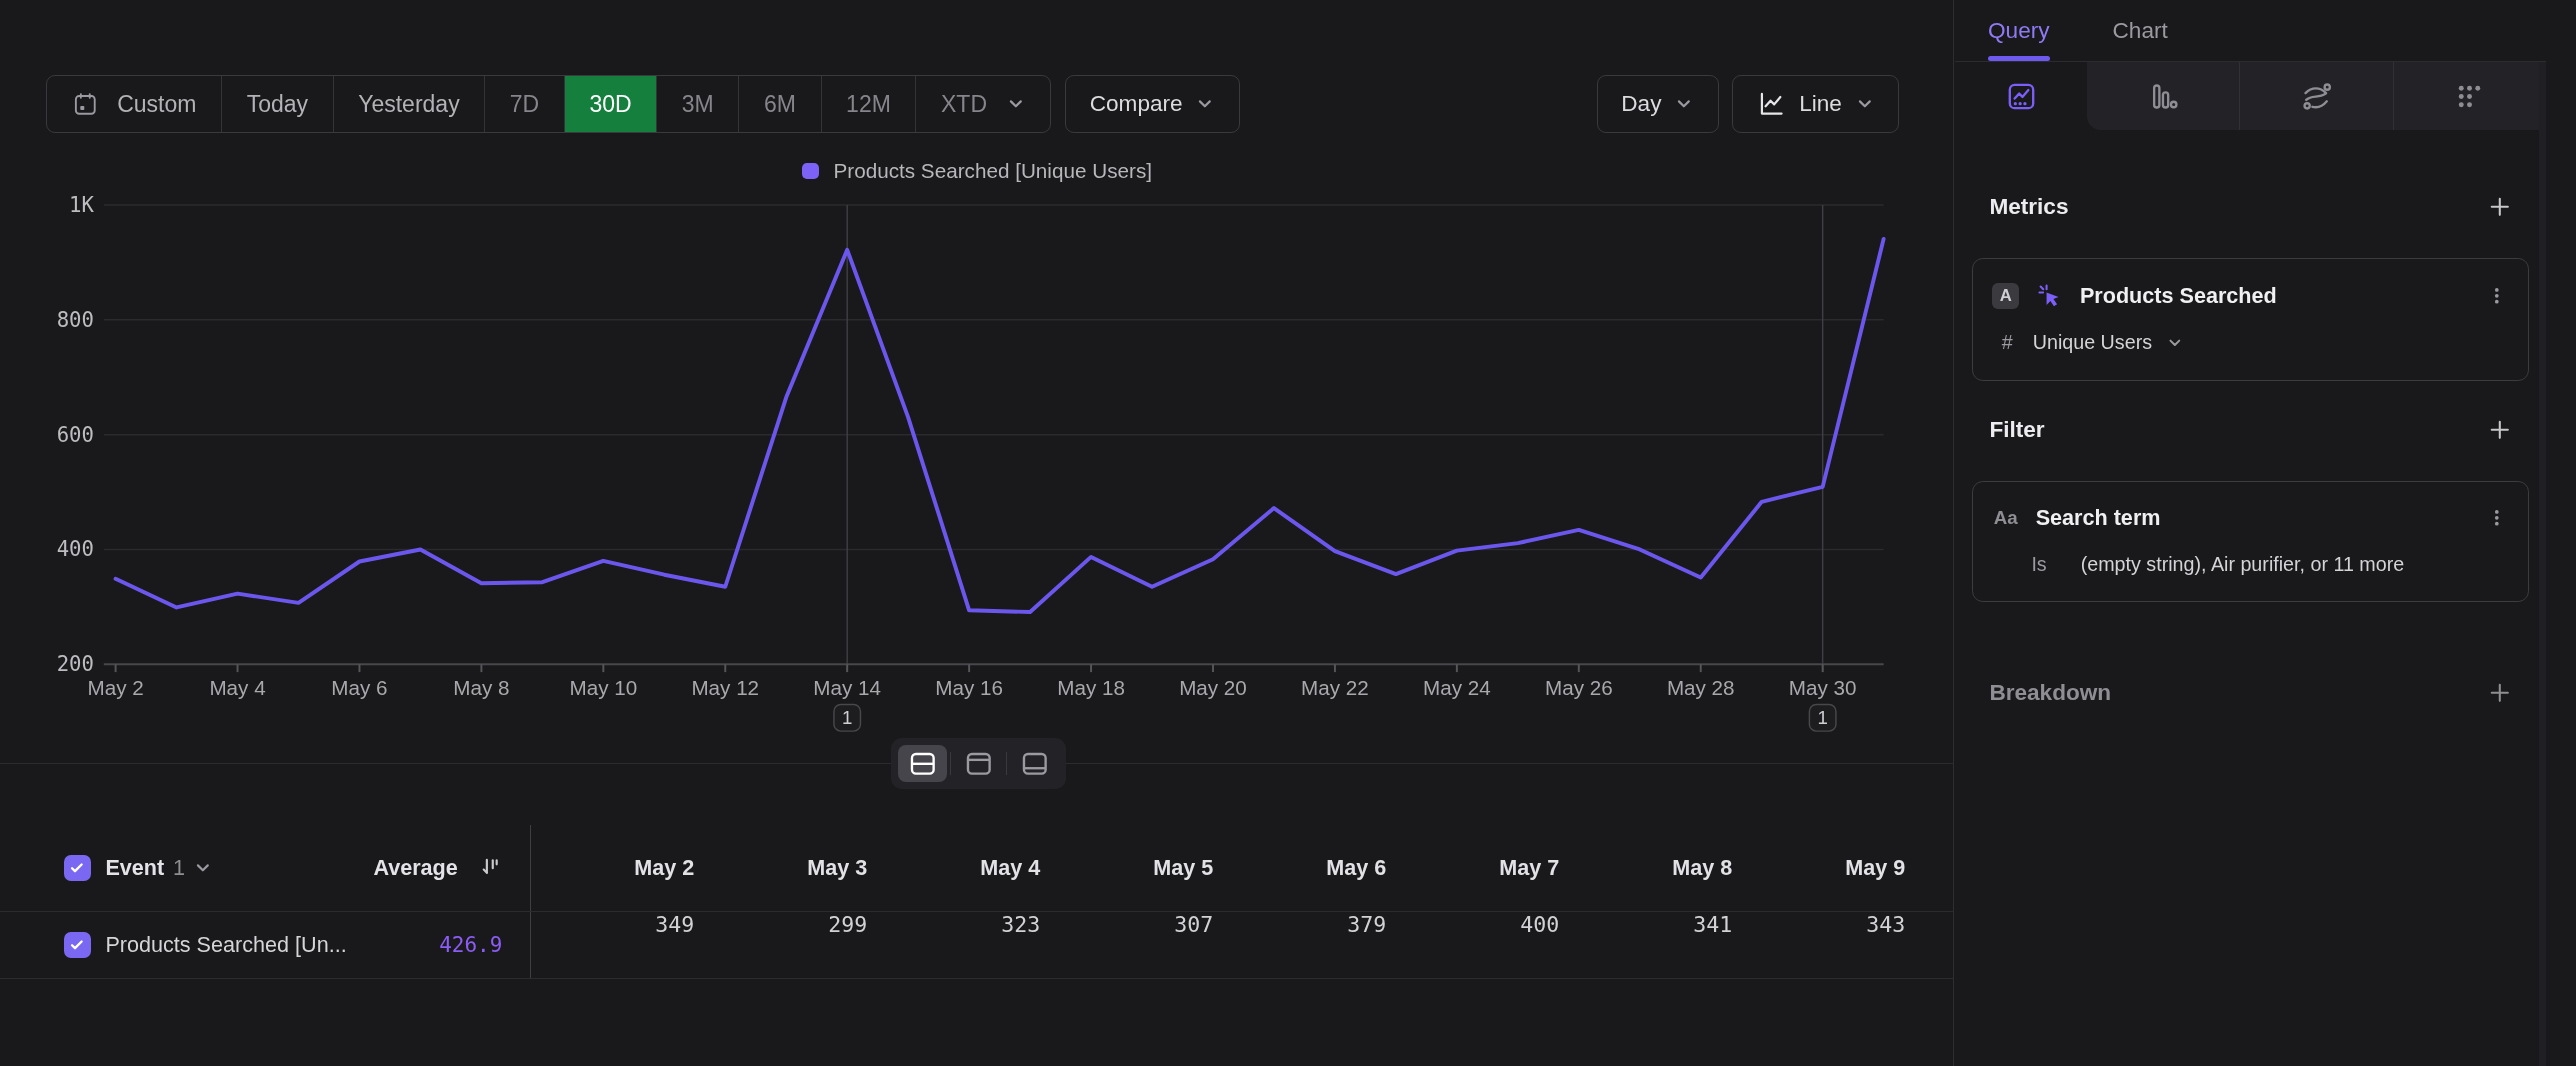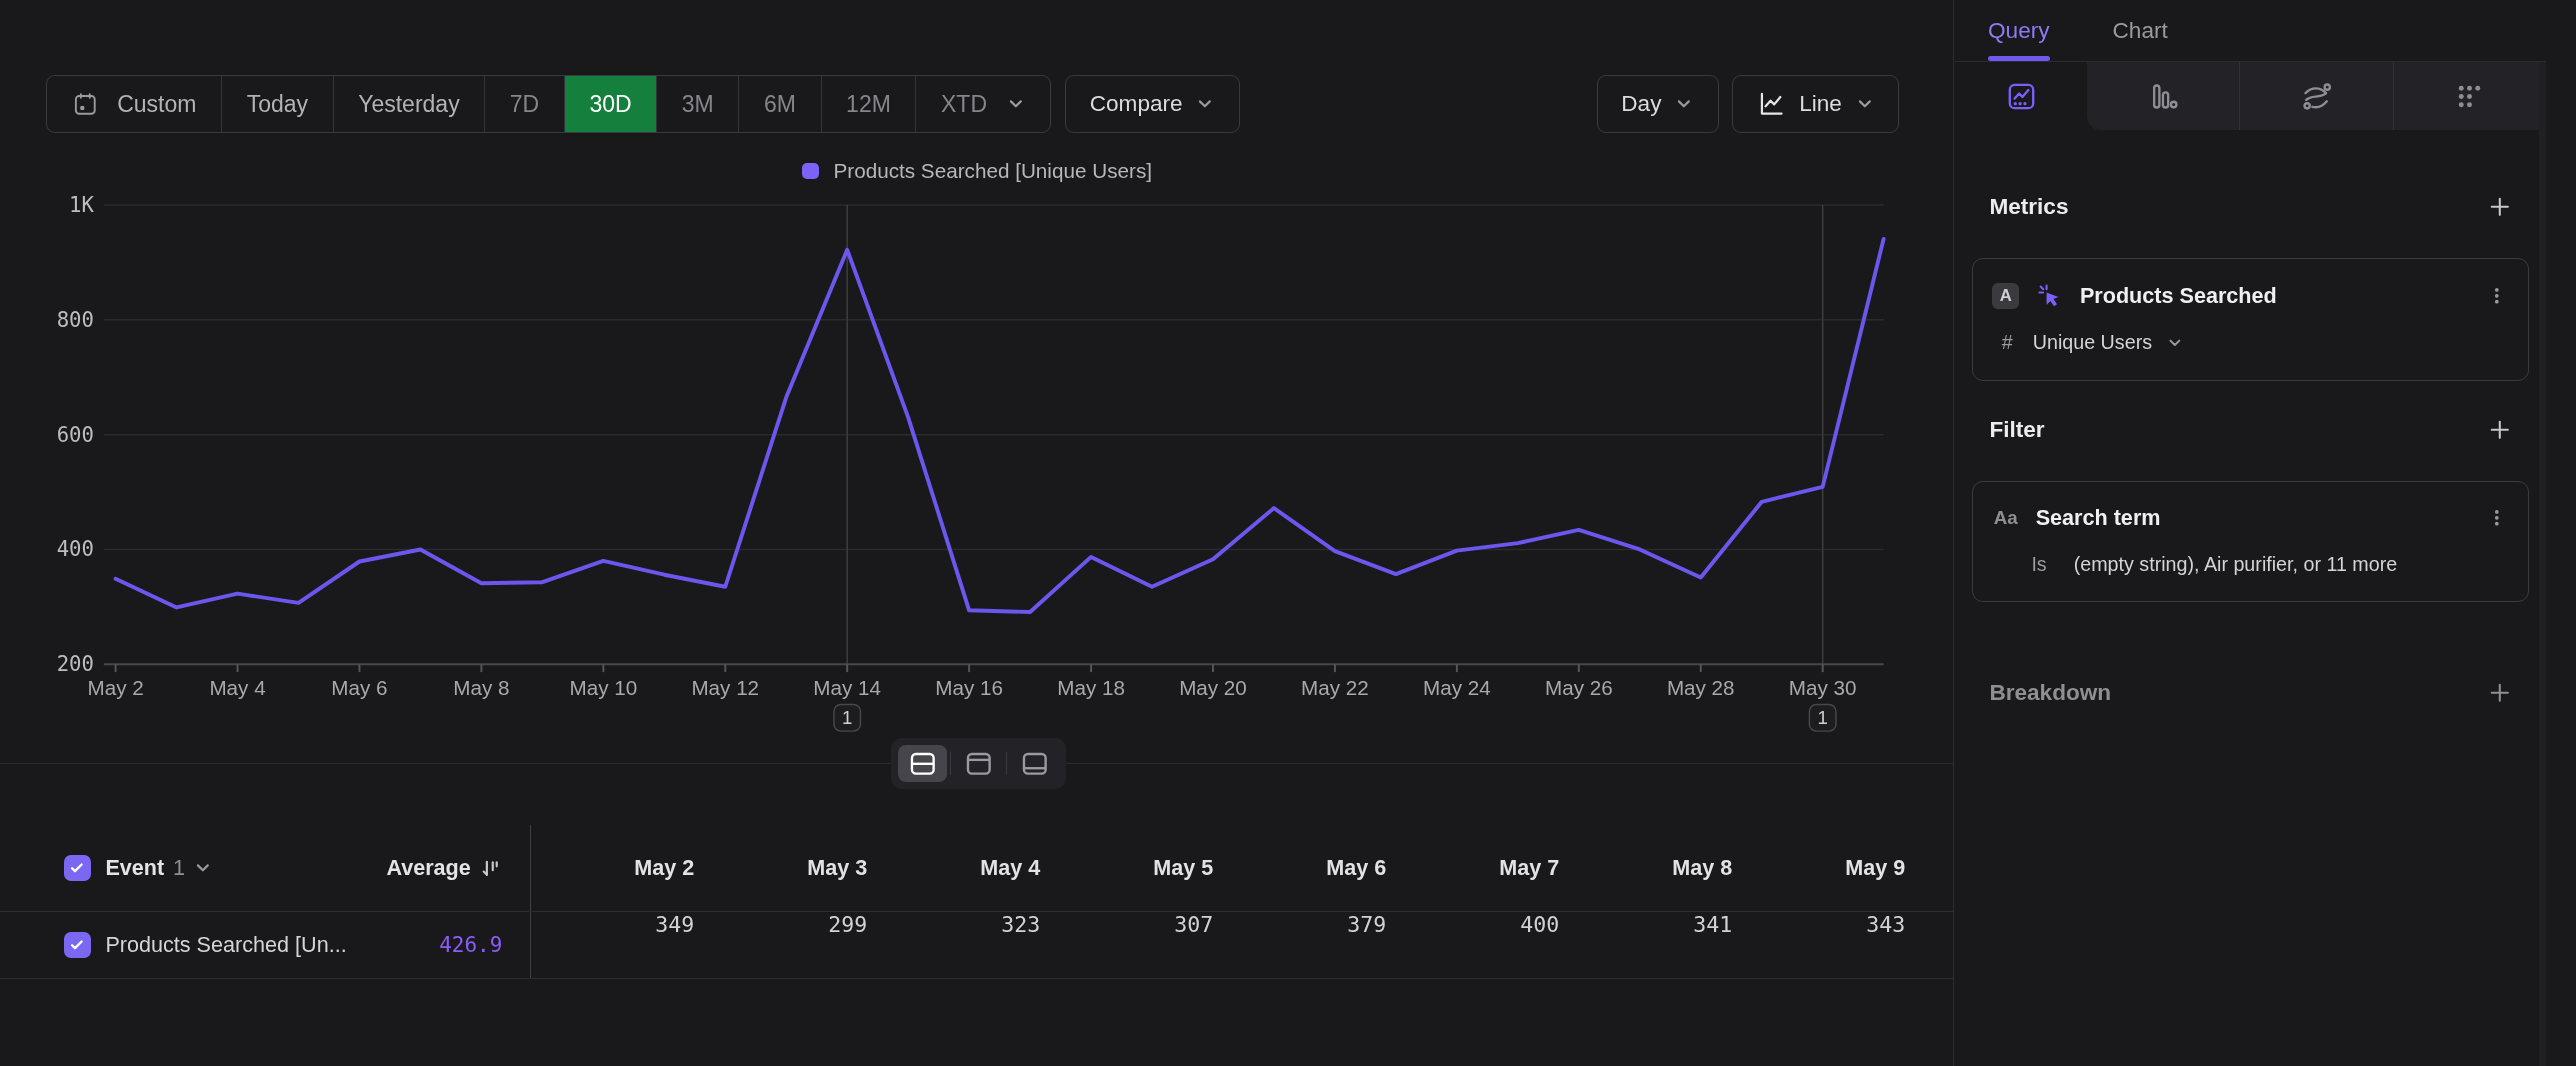--- a/index.html
+++ b/index.html
@@ -41,21 +41,21 @@
 
   
   .table { position:absolute; top:825px; left:0; width:1954px; }
   .thead { display:flex; align-items:center; height:87px; border-bottom:1px solid #2c2c2f; }
   .trow  { display:flex; height:67px; border-bottom:1px solid #2c2c2f; }
   .left-col { width:531px; height:100%; display:flex; align-items:center; padding:0 27.6px 0 64px; border-right:1px solid #3f3f43; }
   .checkbox { width:26.6px; height:26.6px; border-radius:6.9px; background:#7b68f2; display:flex; align-items:center; justify-content:center; flex:none; }
   .event-label { margin-left:14.8px; font-size:21.6px; font-weight:700; color:#e4e4e8; }
   .event-count { margin-left:8.9px; font-size:21.6px; color:#8e8e93; }
   .event-chev { margin-left:7.9px; }
-  .avg-wrap { margin-left:auto; display:flex; align-items:flex-end; gap:8px; }
+  .avg-wrap { margin-left:auto; display:flex; align-items:flex-start; gap:21px; }
   .avg-label { font-size:21.6px; font-weight:700; color:#e4e4e8; }
   .sort-icon { color:#c9c9ce; }
   .row-label { margin-left:14.8px; font-size:21.6px; color:#d5d5d9; white-space:nowrap; }
   .avg-value { margin-left:auto; font-size:21px; color:#8b5cf6; }
   .date-col { width:173px; text-align:right; padding-right:9.8px; flex:none; }
   .date-col.th { font-size:21.6px; font-weight:700; color:#e2e2e6; }
   .date-col.td { font-size:21.6px; color:#d2d2d6; }
 
   
   .panel { position:absolute; left:1955px; top:0; width:591px; height:1067px; background:#19191b; }
@@ -83,21 +83,21 @@
   .card { margin-top:37px; border:1px solid #3c3c40; border-radius:10.8px; padding:23.6px 19.7px 25.6px; }
   .card-row1 { display:flex; align-items:center; gap:16.7px; }
   .letter-badge { width:26.6px; height:26.6px; border-radius:5.9px; background:#3a3a3f; color:#cfcfd4; font-size:16.7px; font-weight:700; display:flex; align-items:center; justify-content:center; flex:none; }
   .type-badge { width:26.6px; text-align:center; color:#8e8e93; font-size:18.7px; font-weight:700; flex:none; }
   .event-icon { color:#7c5ef8; display:flex; flex:none; }
   .card-title { font-size:21.6px; font-weight:700; color:#f0f0f2; }
   .kebab { margin-left:auto; color:#9a9aa0; display:flex; }
   .card-row2 { display:flex; align-items:center; gap:13.8px; margin-top:21.6px; padding-left:3px; }
   .agg-prefix { width:23.6px; text-align:center; color:#9a9aa0; font-size:19.7px; flex:none; }
   .agg-label { color:#d4d4d8; font-size:19.7px; }
-  .filter-row2 { display:flex; align-items:center; gap:27px; margin-top:21.6px; padding-left:39px; }
+  .filter-row2 { display:flex; align-items:center; gap:34px; margin-top:21.6px; padding-left:39px; }
   .op-label { color:#9a9aa0; font-size:19.7px; }
   .op-value { color:#d4d4d8; font-size:19.7px; }
   .scroll-track { position:absolute; right:0; top:62px; bottom:0; width:6.9px; background:#202024; }
 </style>
 </head>
 <body>
 
 <div class="main">
 
   <div class="toolbar">

